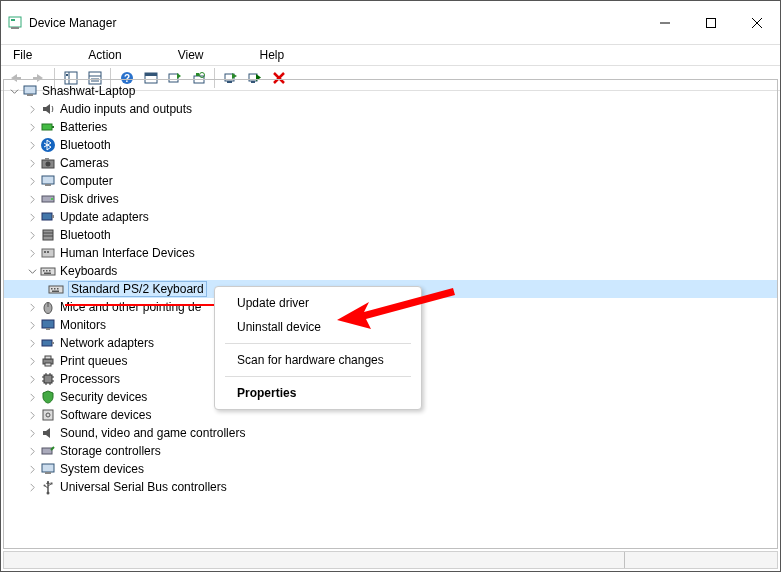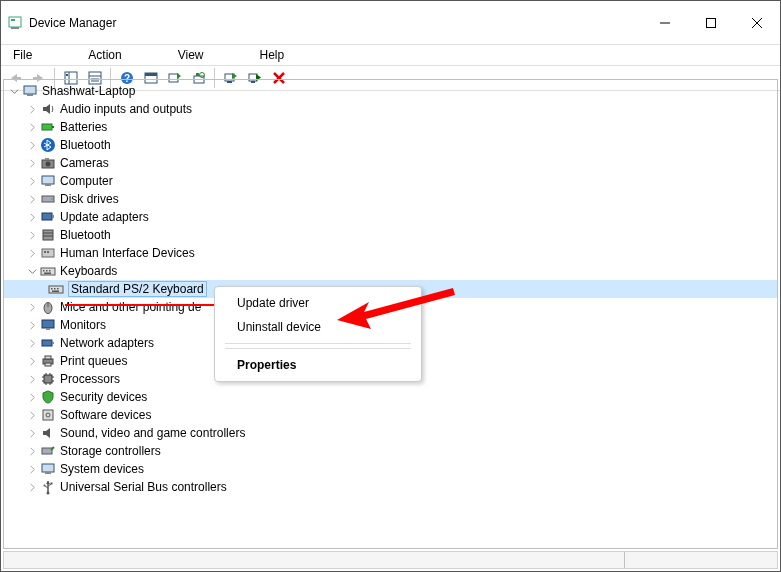--- a/index.html
+++ b/index.html
@@ -531,20 +531,21 @@
       </div>
 
   </div>
   <div class="redline"></div>
 </div>
 
 <div class="ctxmenu">
   <div class="item">Update driver</div>
   <div class="item">Uninstall device</div>
   <div class="sep"></div>
+  <div class="item">Scan for hardware changes</div>
   <div class="sep"></div>
   <div class="item bold">Properties</div>
 </div>
 
 <div class="arrow-wrap">
   <svg width="140" height="60">
     <polygon points="6,42 38,24 33,34 122,10 124,17 35,41 40,51" fill="#ff0000"></polygon>
   </svg>
 </div>
 

